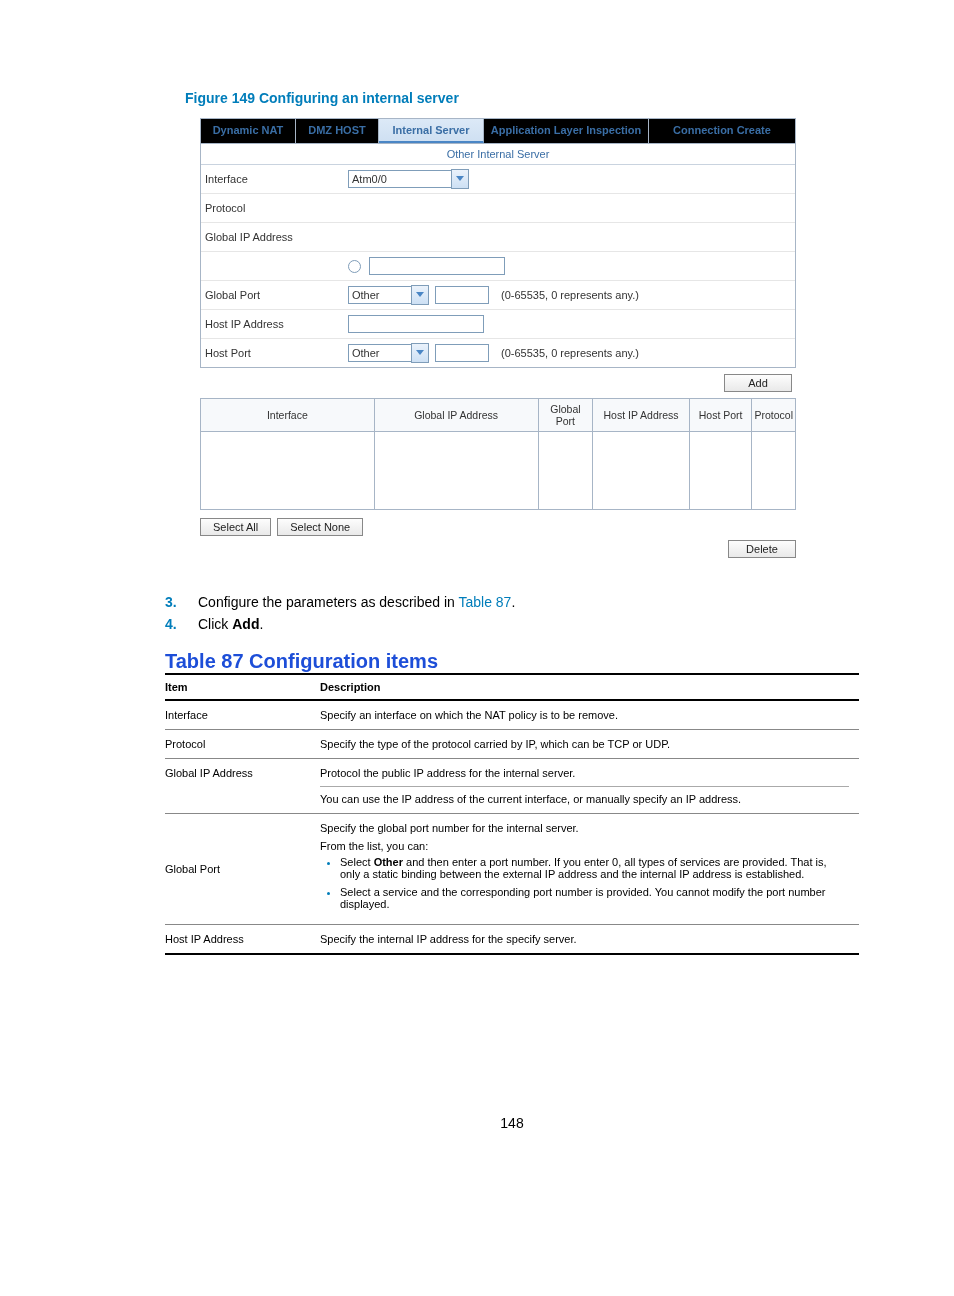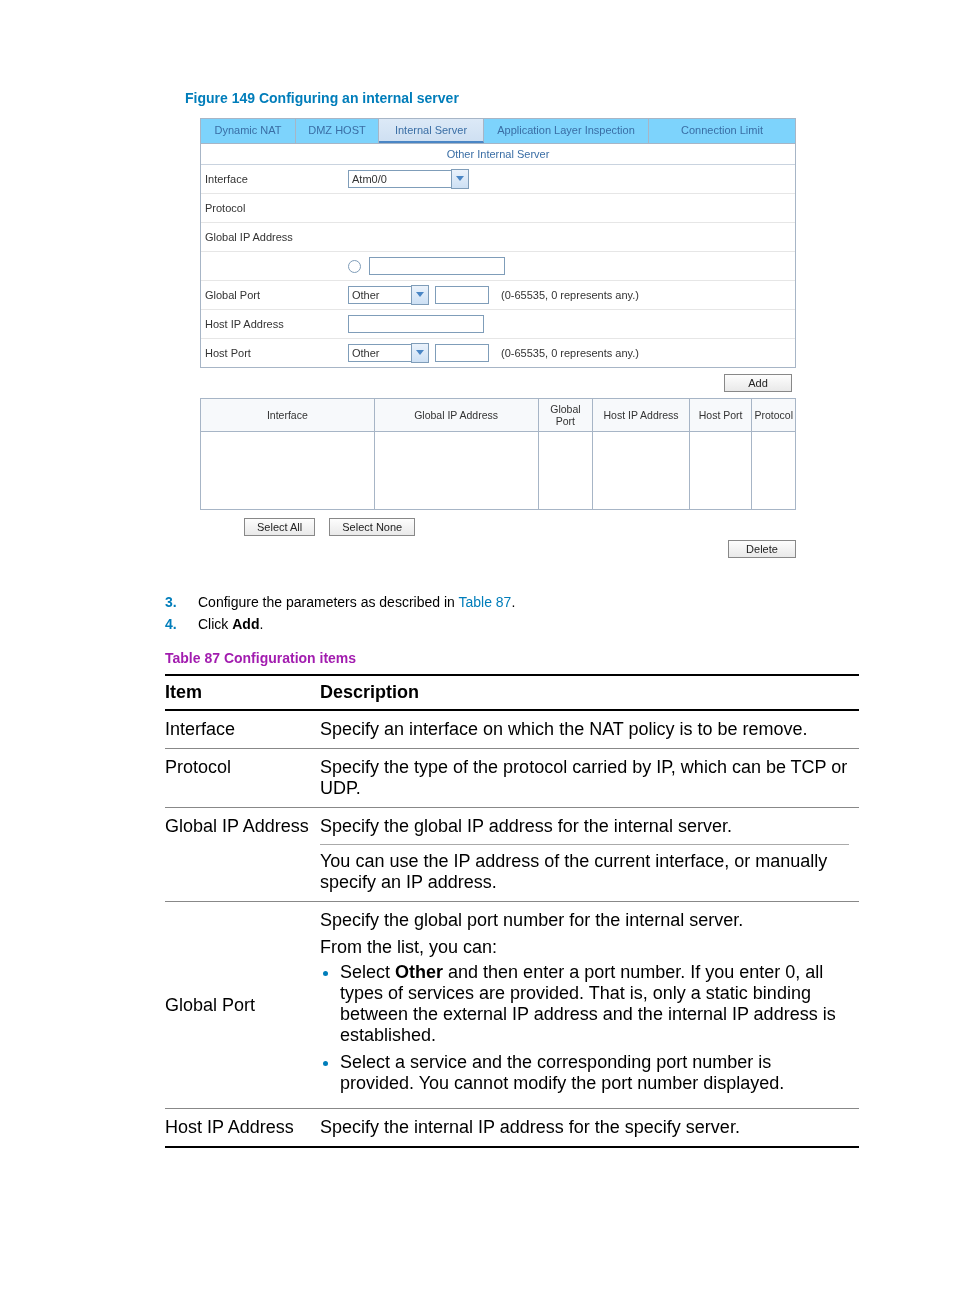--- a/index.html
+++ b/index.html
@@ -22,21 +22,22 @@
   .ui-panel {
     margin-left: 35px;
     width: 596px;
     font-size: 11px;
     color: #333;
   }
   .tabs {
     display: flex;
     border: 1px solid #a7b5c6;
     border-bottom: none;
-    background: #7dd3fc;
+    background: #000000;
+    font-weight: bold;
   }
   .tab {
     padding: 5px 0;
     text-align: center;
     color: #3a6ea5;
     border-right: 1px solid #a7b5c6;
     font-size: 11px;
     white-space: nowrap;
   }
   .tab.active {
@@ -159,51 +160,50 @@
     font-size: 10.5px;
   }
   .grid-table td {
     border-left: 1px solid #a7b5c6;
     border-right: 1px solid #a7b5c6;
     height: 75px;
   }
   .bottom-row {
     display: flex;
     margin-top: 8px;
-    gap: 14px;
-    margin-left: 44px;
+    gap: 6px;
   }
   .bottom-row .spacer { flex: 1; }
   
   .doc {
     margin-top: 36px;
     font-size: 14px;
     color: #000;
   }
   .step {
     display: flex;
     margin-bottom: 6px;
   }
   .step-num {
     width: 33px;
     color: #007dba;
     font-weight: bold;
   }
   .step-text { flex: 1; }
   .link { color: #007dba; }
   .table-caption {
-    color: #a21caf;
-    font-weight: bold;
-    font-size: 14px;
-    margin: 18px 0 8px 0;
+    color: #1d4ed8;
+    font-weight: bold;
+    font-size: 20px;
+    margin: 18px 0 0 0;
   }
   table.desc {
     border-collapse: collapse;
     width: 100%;
-    font-size: 18px;
+    font-size: 11px;
   }
   table.desc thead tr { border-top: 2.5px solid #000; }
   table.desc thead th {
     text-align: left;
     font-weight: bold;
     padding: 6px 10px 6px 0;
     border-bottom: 2.5px solid #000;
   }
   table.desc td {
     vertical-align: top;
@@ -229,21 +229,21 @@
 
   <div class="figure-title">Figure 149 Configuring an internal server</div>
 
   <div class="ui-panel">
 
     <div class="tabs">
       <div class="tab" style="width:94px">Dynamic NAT</div>
       <div class="tab" style="width:82px">DMZ HOST</div>
       <div class="tab active" style="width:104px">Internal Server</div>
       <div class="tab" style="width:164px">Application Layer Inspection</div>
-      <div class="tab" style="flex:1;border-right:none">Connection Limit</div>
+      <div class="tab" style="flex:1;border-right:none">Connection Create</div>
     </div>
 
     <div class="panel-body">
       <div class="section-header">Other Internal Server</div>
 
       <div class="form-row">
         <div class="form-label">Interface</div>
         <div class="form-controls">
           <div class="select-box">
             <div class="select-input" style="width:96px">Atm0/0</div>
@@ -379,21 +379,21 @@
           <td class="col-item">Interface</td>
           <td>Specify an interface on which the NAT policy is to be remove.</td>
         </tr>
         <tr>
           <td class="col-item">Protocol</td>
           <td>Specify the type of the protocol carried by IP, which can be TCP or UDP.</td>
         </tr>
         <tr>
           <td class="col-item">Global IP Address</td>
           <td>
-            <div>Specify the global IP address for the internal server.</div>
+            <div>Protocol the public IP address for the internal server.</div>
             <div class="sub-sep"></div>
             <div>You can use the IP address of the current interface, or manually specify an IP address.</div>
           </td>
         </tr>
         <tr>
           <td class="col-item" style="vertical-align:middle">Global Port</td>
           <td>
             <div>Specify the global port number for the internal server.</div>
             <div style="margin-top:6px">From the list, you can:</div>
             <ul class="bullets">

